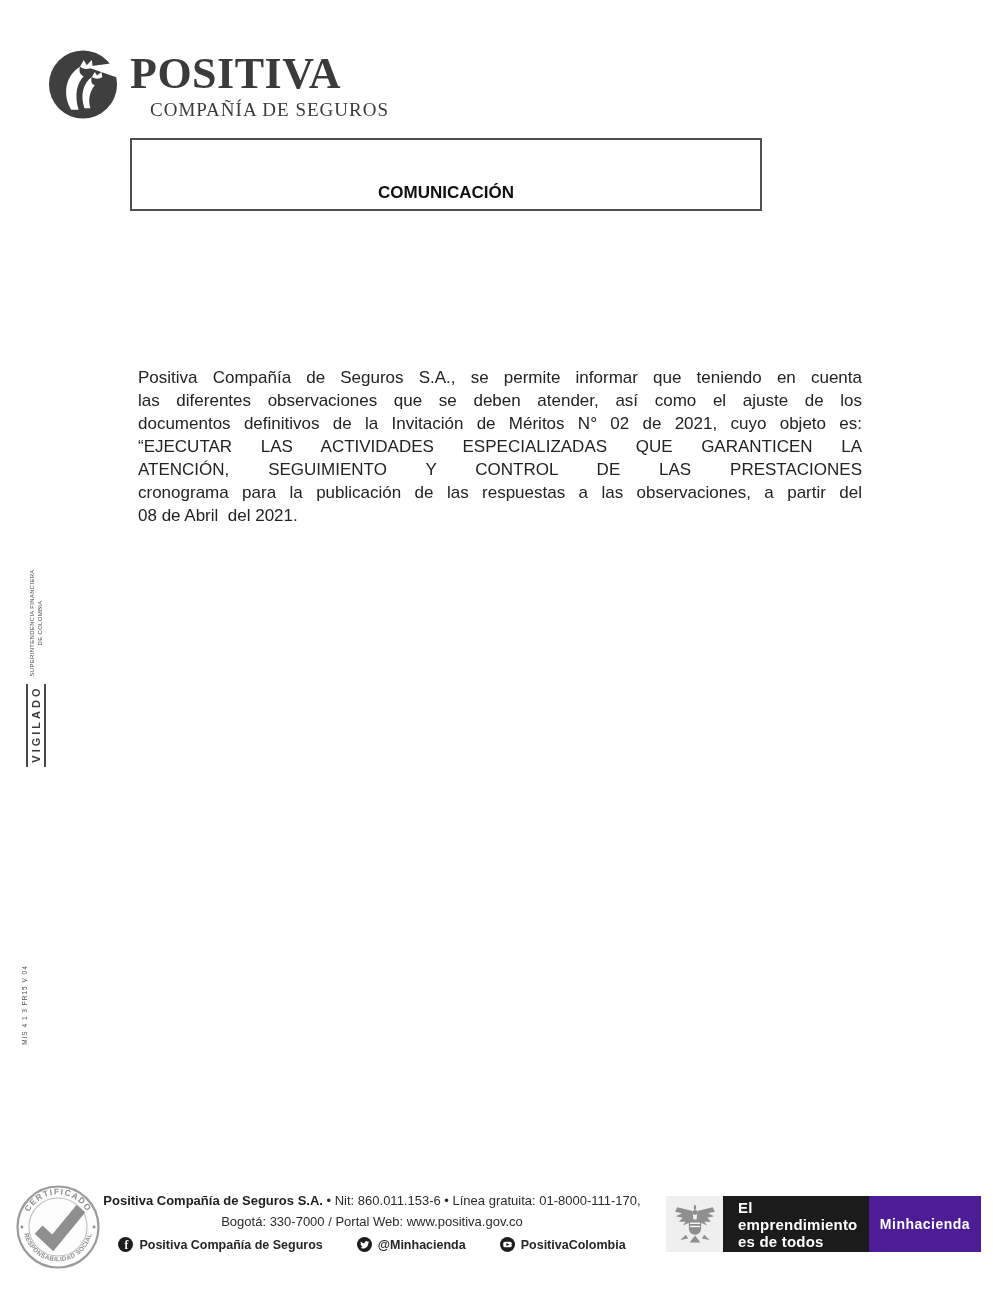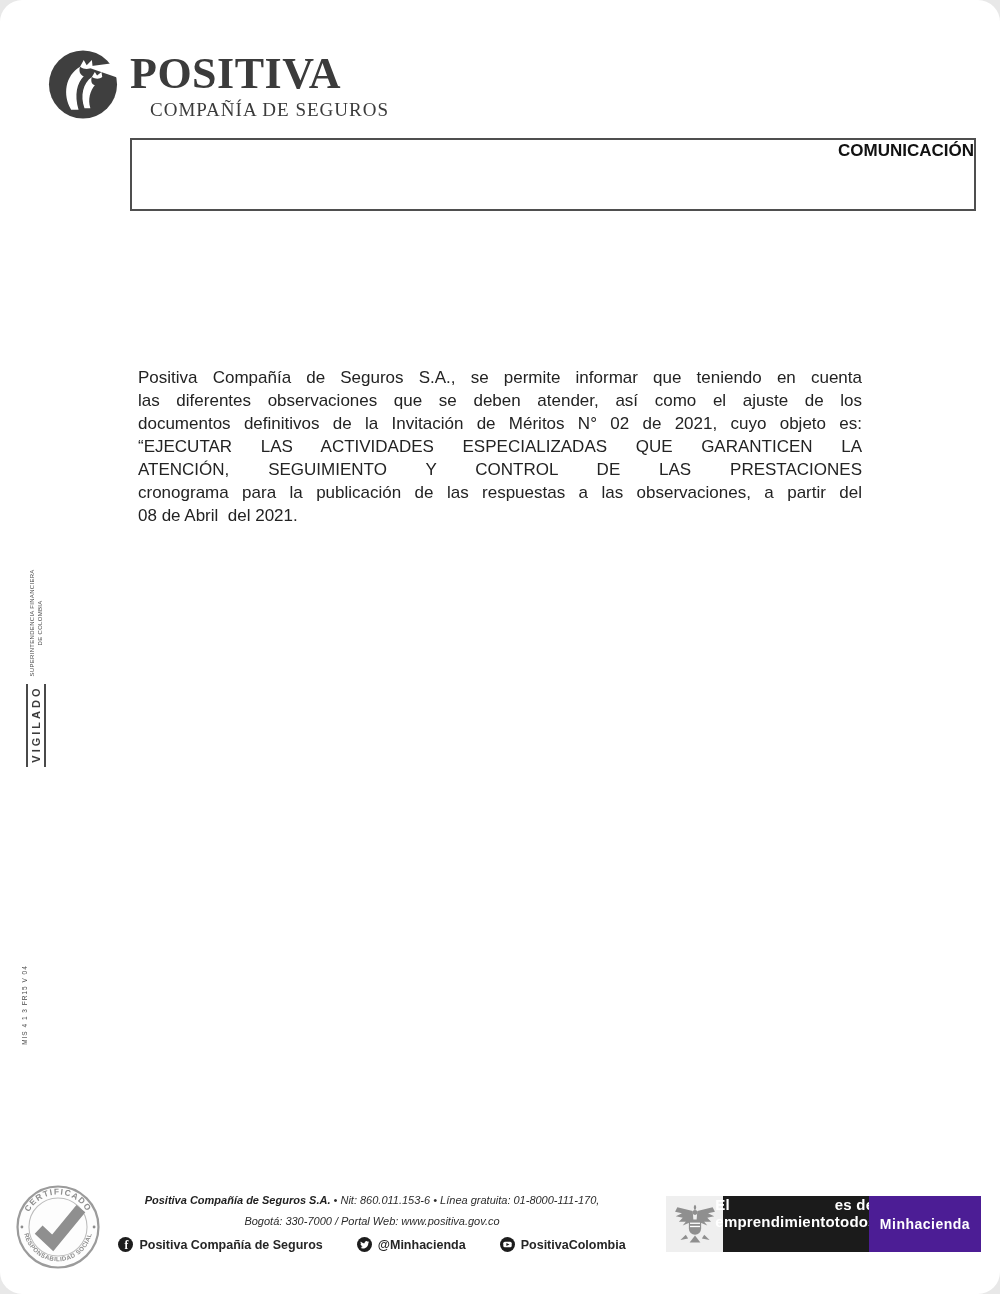--- a/index.html
+++ b/index.html
@@ -6,35 +6,34 @@
   html, body { background: #e8e8e8; }
   body { font-family: "Liberation Sans", sans-serif; }
   .page {
     position: relative;
     width: 1000px;
     height: 1294px;
     margin: 0 auto;
     background: #ffffff;
     overflow: hidden;
     color: #222222;
-    border-radius: 22px;
   }
 
   
   .logo { position: absolute; left: 46px; top: 44px; display: flex; }
   .logo-icon { width: 74px; height: 78px; }
   .wordmark { margin-left: 10px; margin-top: 8px; font-family: "Liberation Serif", serif; color: #3b3b3b; }
   .brand { font-size: 44px; font-weight: bold; letter-spacing: 0.5px; line-height: 44px; }
   .tagline { font-size: 19px; letter-spacing: 1px; margin-top: 3px; margin-left: 20px; }
 
   
   .title-box {
-    position: absolute; left: 130px; top: 138px; width: 846px; height: 73px;
+    position: absolute; left: 130px; top: 138px; width: 632px; height: 73px;
     border: 2px solid #4f4f4f;
-    display: flex; flex-direction: row; justify-content: flex-end;
+    display: flex; flex-direction: column; justify-content: flex-end;
     padding-bottom: 5px;
   }
   .title-box div { text-align: center; font-weight: bold; font-size: 17px; line-height: 22px; color: #111; white-space: pre; }
 
   
   .body-text { position: absolute; left: 138px; top: 323px; width: 724px; font-size: 17px; color: #232323; margin-top: 43px; }
   .body-line { line-height: 23px; text-align: justify; text-align-last: justify; }
   .body-line.last { text-align-last: left; white-space: pre; }
 
   
@@ -53,30 +52,30 @@
   .form-code-outer {
     position: absolute; left: -23px; top: 999px; width: 100px; height: 12px;
     transform: rotate(-90deg);
     font-size: 6.5px; letter-spacing: 1px; color: #4a4a4a; text-align: center; white-space: nowrap;
   }
 
   
   .seal { position: absolute; left: 14px; top: 1183px; width: 88px; height: 88px; }
 
   .footer-info { position: absolute; left: 98px; top: 1190px; width: 548px; text-align: center; color: #2b2b2b; }
-  .f-line { font-size: 11px; line-height: 21px; white-space: pre; font-style: italic; }
+  .f-line { font-size: 13px; line-height: 21px; white-space: pre; }
   .f-line b { color: #1e1e1e; }
   .f-social { margin-top: 5px; display: flex; justify-content: center; align-items: center; gap: 34px; }
   .social-item { display: flex; align-items: center; gap: 6px; font-weight: bold; font-size: 12.5px; color: #262626; }
   .social-item svg { width: 15px; height: 15px; display: block; }
 
   .badge-strip { position: absolute; left: 666px; top: 1196px; height: 56px; display: flex; }
   .crest-box { width: 57px; background: #efefef; display: flex; align-items: center; justify-content: center; }
   .crest-box svg { width: 46px; height: 46px; }
-  .black-box { width: 146px; background: #1b1b1b; color: #fff; display: flex; flex-direction: row; justify-content: center; font-weight: bold; font-size: 15px; line-height: 17px; letter-spacing: 0.2px; }
+  .black-box { width: 146px; background: #1b1b1b; color: #fff; display: flex; flex-direction: column; justify-content: center; padding-left: 15px; font-weight: bold; font-size: 15px; line-height: 17px; letter-spacing: 0.2px; }
   .gray-box { width: 112px; background: #4c1d95; color: #fff; display: flex; align-items: center; justify-content: center; font-weight: bold; font-size: 14px; letter-spacing: 0.5px; }
 </style>
 </head>
 <body>
 
 <div class="page">
 
   <div class="logo">
     <svg class="logo-icon" viewBox="0 0 100 104" aria-hidden="true">
       <circle cx="50" cy="54" r="46" fill="#3f3f3f"></circle>

